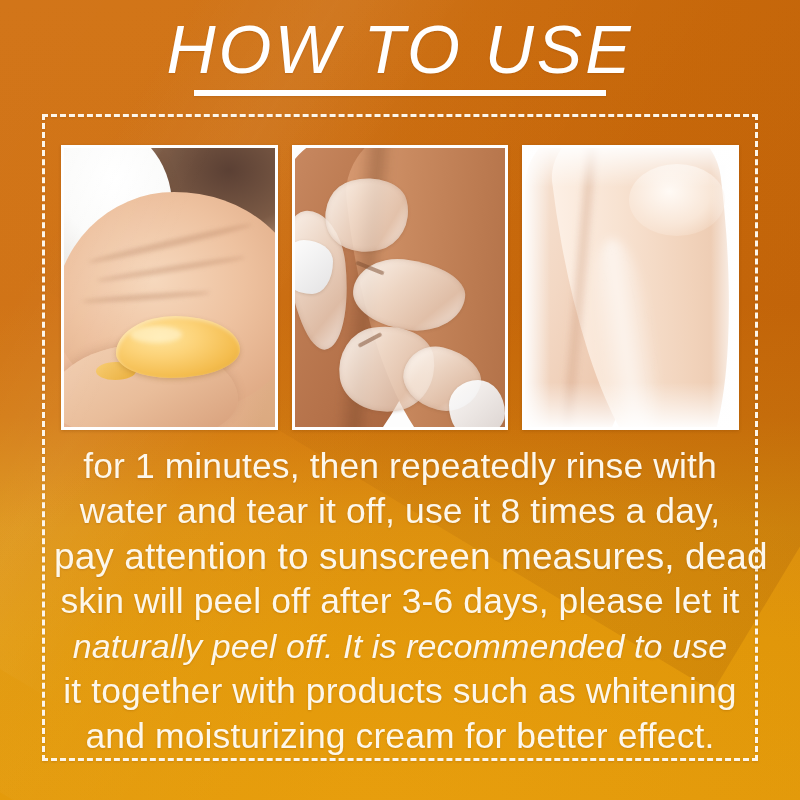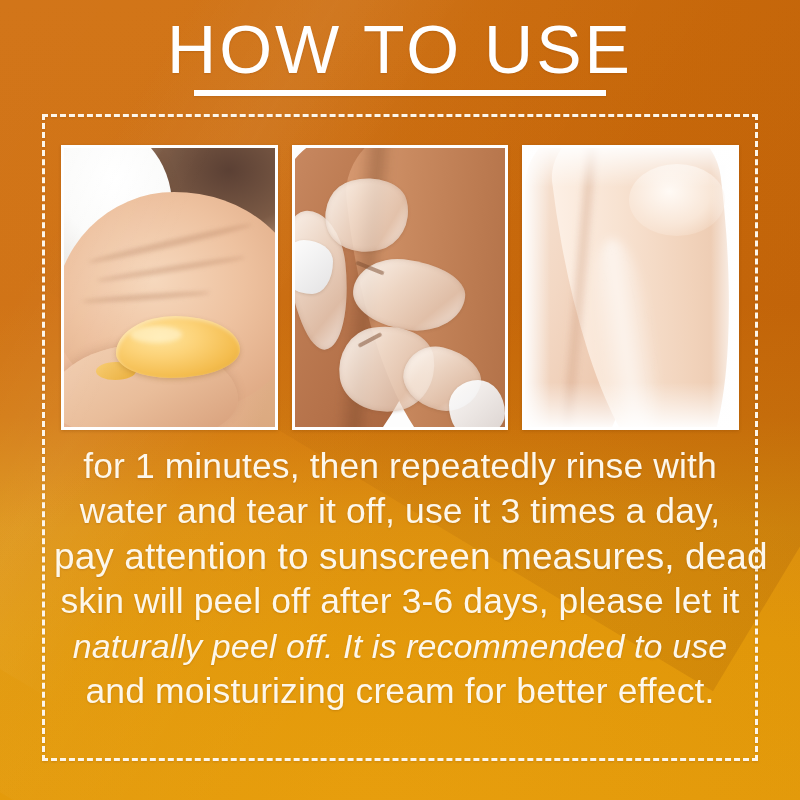--- a/index.html
+++ b/index.html
@@ -90,20 +90,21 @@
   }
   #title-text {
     display:inline-block;
     color:#ffffff;
     font-size:68px;
     line-height:70px;
     font-weight:300;
     letter-spacing:3px;
     white-space:nowrap;
     text-shadow:0 1px 2px rgba(110,50,3,0.20);
+    font-style:italic;
   }
   #title-rule {
     width:412px; height:6px;
     margin:6px auto 0 auto;
     background:#ffffff;
     box-shadow:0 1px 2px rgba(110,50,3,0.18);
   }
 
   
   #dashed-frame {
@@ -420,20 +421,21 @@
         <div class="p3-seam"></div>
         <div class="p3-hl"></div>
         <div class="p3-fade"></div>
       </div>
     </div>
 
   </div>
 
   <div id="body-copy">
     <span class="line" style="font-size: 35.5px;">for 1 minutes, then repeatedly rinse with</span>
-    <span class="line" style="font-size: 35.5px;">water and tear it off, use it 3 times a day,</span>
+    <span class="line" style="font-size: 35.5px;">water and tear it off, use it 8 times a day,</span>
     <span class="line" style="font-size: 37px;">pay attention to sunscreen measures, dead</span>
     <span class="line" style="font-size: 35.5px;">skin will peel off after 3-6 days, please let it</span>
     <span class="line" style="font-size: 34px; font-style: italic;">naturally peel off. It is recommended to use</span>
+    <span class="line" style="font-size: 35.5px;">it together with products such as whitening</span>
     <span class="line" style="font-size: 35.5px;">and moisturizing cream for better effect.</span>
   </div>
 
 </div>
 
 </body></html>

